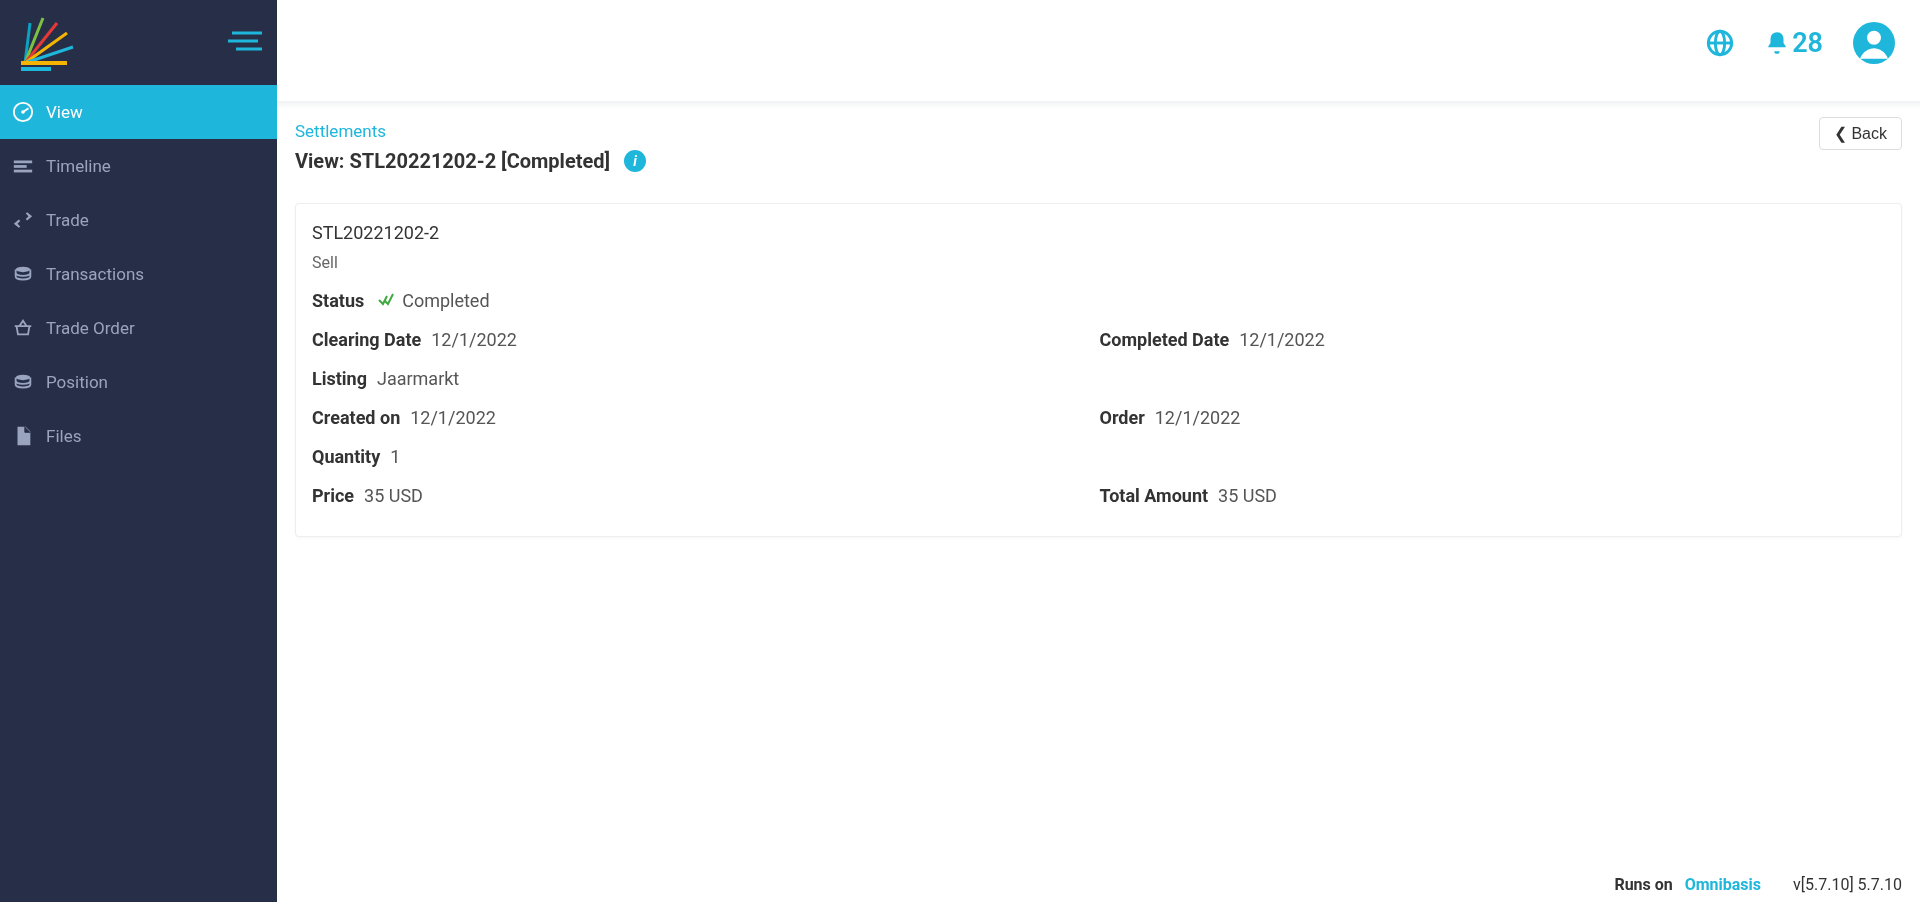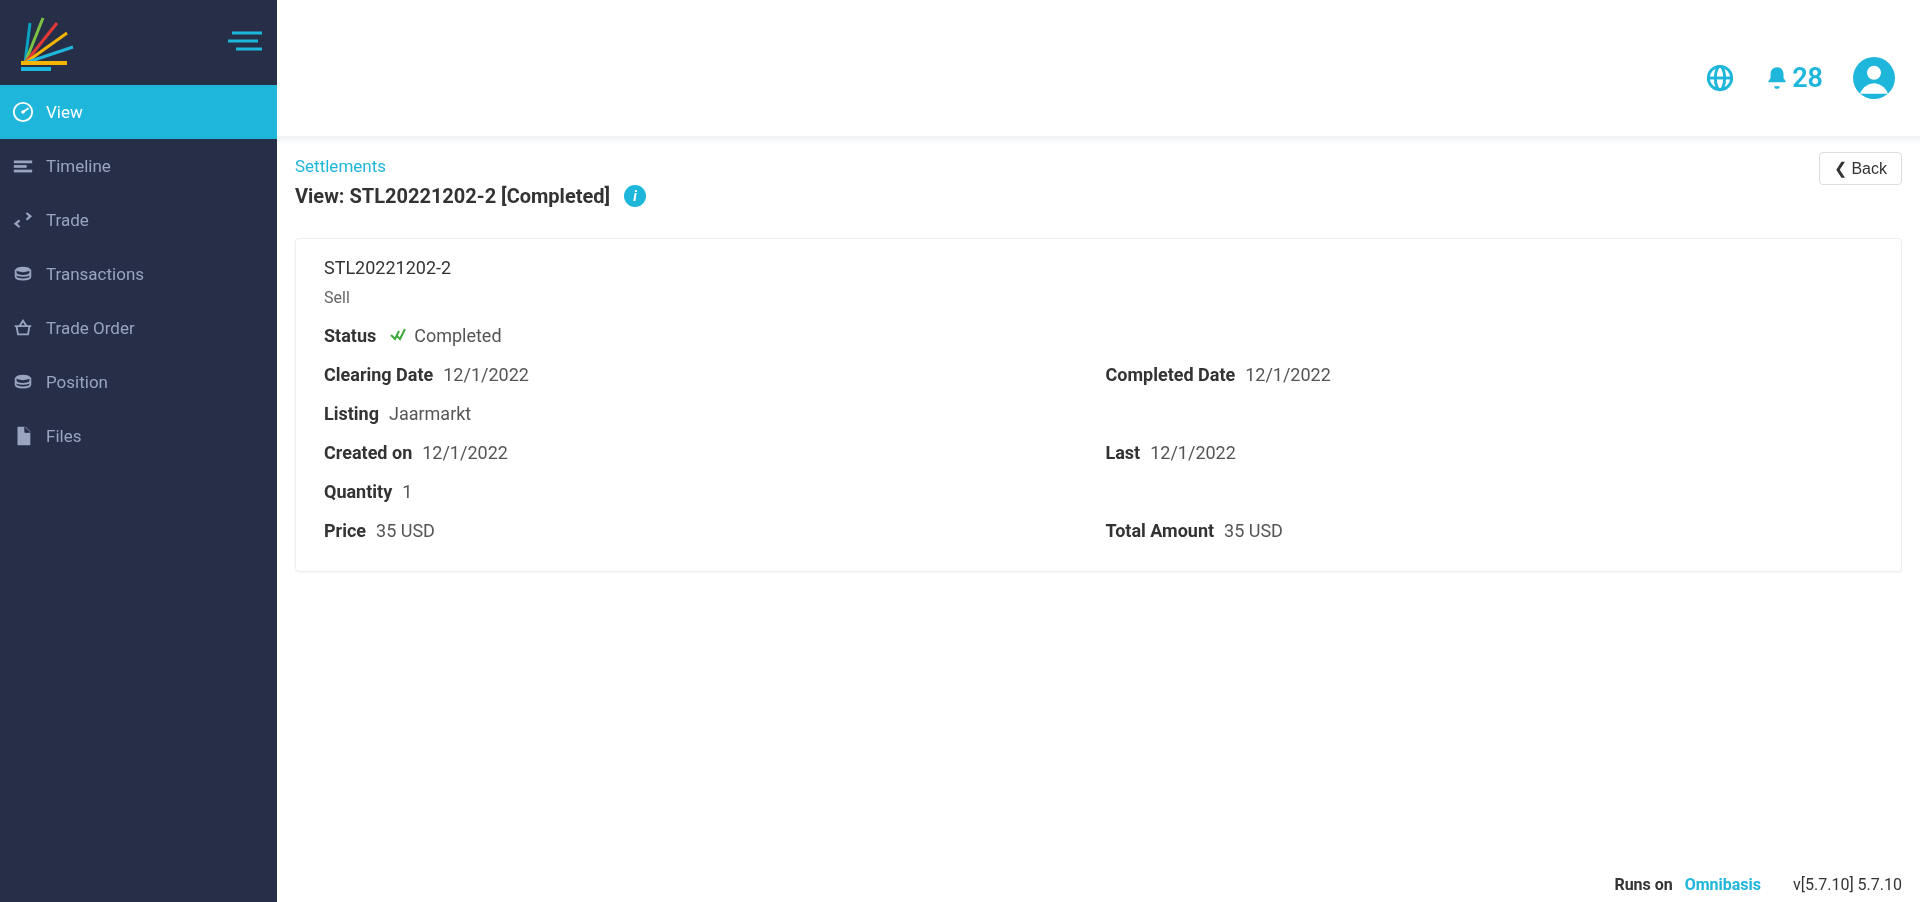--- a/index.html
+++ b/index.html
@@ -71,21 +71,20 @@
   background: #ffffff;
 }
 .topbar {
   height: 85px;
   display: flex;
   align-items: center;
   justify-content: flex-end;
   padding: 0 25px;
   background: #ffffff;
   gap: 30px;
-  margin-top: 35px;
 }
 .topbar .globe, .topbar .bell-wrap, .topbar .avatar {
   color: #1fb6db;
   display: inline-flex;
   align-items: center;
   cursor: pointer;
 }
 .topbar .bell-wrap { font-size: 27px; font-weight: 600; }
 .topbar .bell-wrap .badge { margin-left: 2px; }
 .topbar svg { fill: #1fb6db; }
@@ -147,21 +146,21 @@
   gap: 4px;
 }
 
 
 .card {
   margin-top: 30px;
   background: #fff;
   border: 1px solid #eee;
   border-radius: 4px;
   box-shadow: 0 1px 3px rgba(0,0,0,0.04);
-  padding: 18px 14px 30px 28px;
+  padding: 18px 14px 30px 16px;
 }
 .card-id {
   font-size: 18px;
   color: #333;
   margin-bottom: 10px;
 }
 .card-type {
   font-size: 16px;
   color: #666;
   margin-bottom: 18px;
@@ -366,21 +365,21 @@
           <span class="field-value">Jaarmarkt</span>
         </div>
       </div>
 
       <div class="field-row">
         <div class="field-col">
           <span class="field-label">Created on</span>
           <span class="field-value">12/1/2022</span>
         </div>
         <div class="field-col">
-          <span class="field-label">Last</span>
+          <span class="field-label">Order</span>
           <span class="field-value">12/1/2022</span>
         </div>
       </div>
 
       <div class="field-row">
         <div class="field-col">
           <span class="field-label">Quantity</span>
           <span class="field-value">1</span>
         </div>
       </div>

